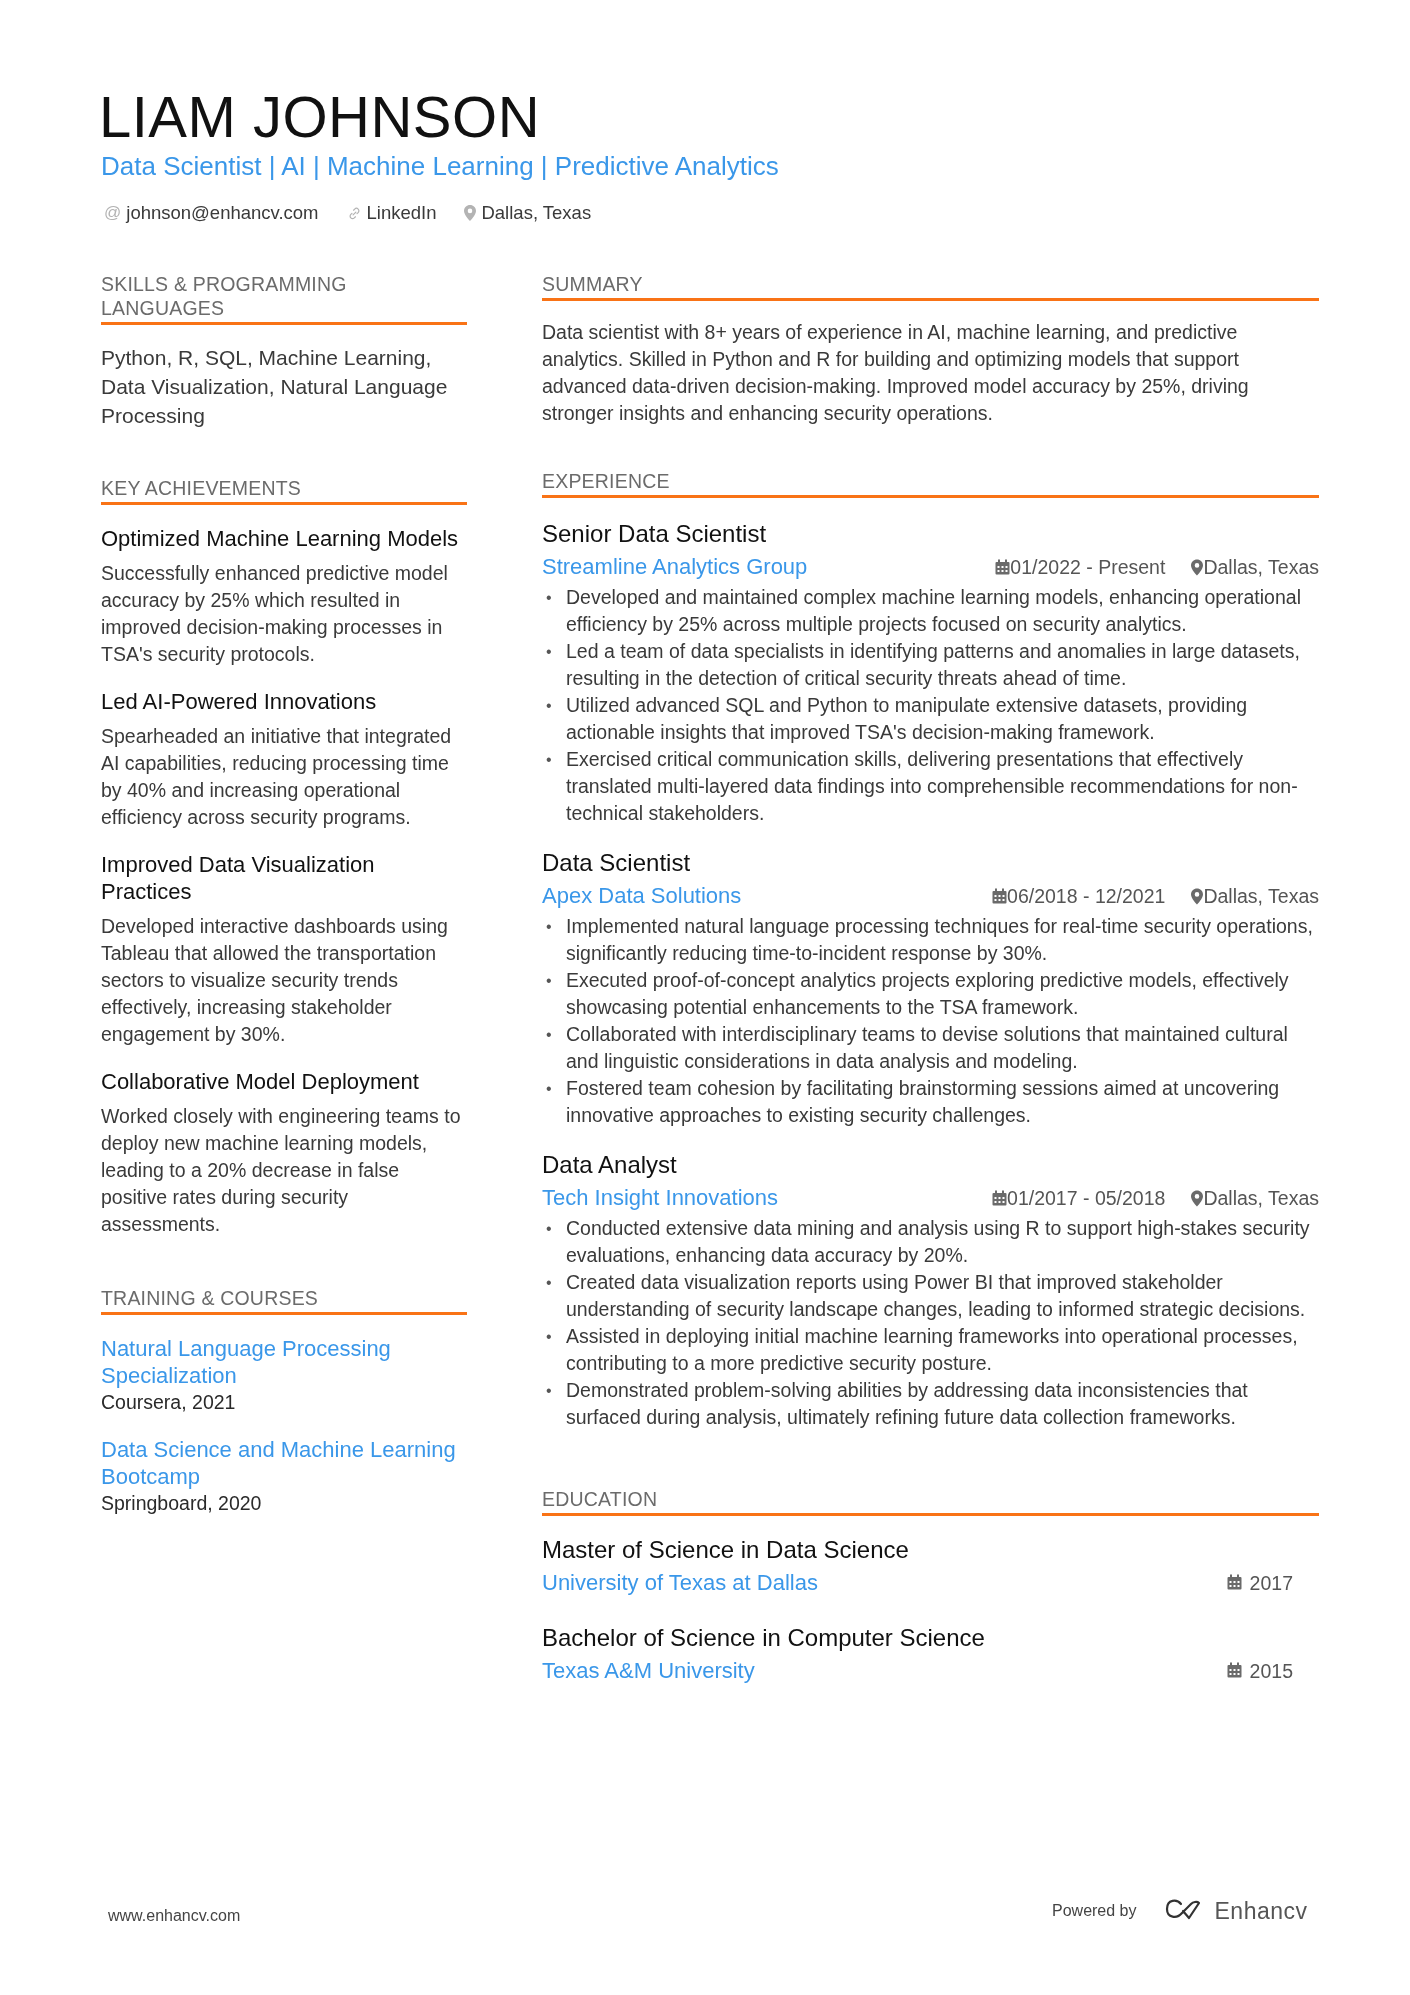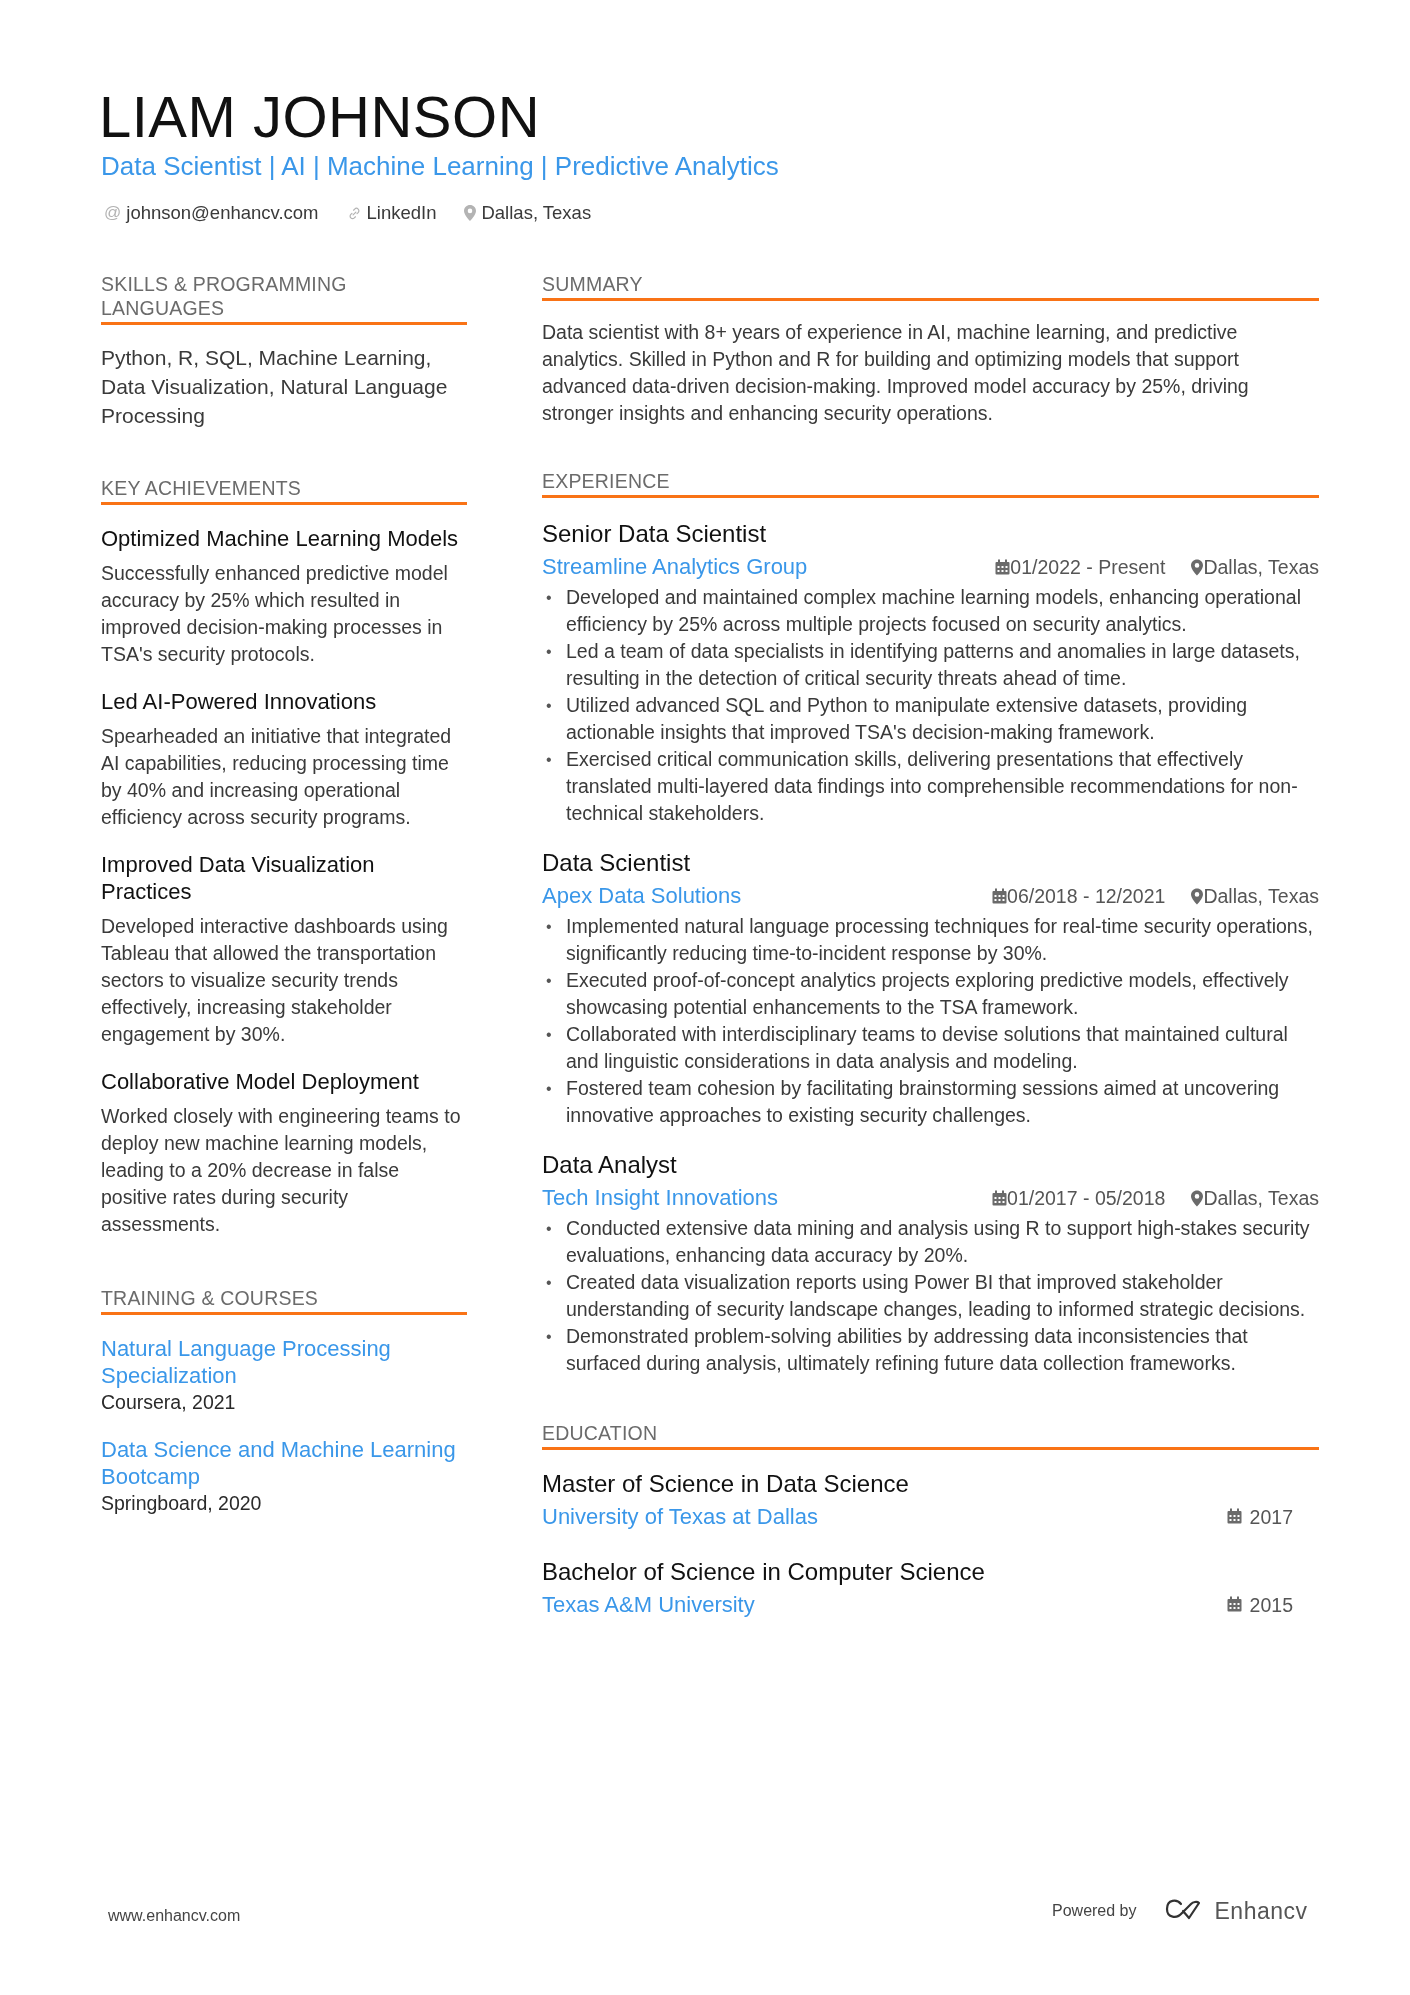--- a/index.html
+++ b/index.html
@@ -243,26 +243,27 @@
                   <path d="M6 0C2.7 0 0 2.6 0 5.9 0 10 6 16 6 16s6-6 6-10.1C12 2.6 9.3 0 6 0zm0 8.2a2.3 2.3 0 1 1 0-4.6 2.3 2.3 0 0 1 0 4.6z" fill="#6a6a6a"></path>
                 </svg>
               </span>
             <span>Dallas, Texas</span>
           </span>
         </div>
       </div>
       <ul class="bullets">
         <li>Conducted extensive data mining and analysis using R to support high-stakes security evaluations, enhancing data accuracy by 20%.</li>
         <li>Created data visualization reports using Power BI that improved stakeholder understanding of security landscape changes, leading to informed strategic decisions.</li>
+        <li>Assisted in deploying initial machine learning frameworks into operational processes, contributing to a more predictive security posture.</li>
         <li>Demonstrated problem-solving abilities by addressing data inconsistencies that surfaced during analysis, ultimately refining future data collection frameworks.</li>
       </ul>
     </div>
   </section>
 
-  <section class="sec" style="margin-top:44px">
+  <section class="sec" style="margin-top:56px">
     <div class="sec-head">Education</div>
     <div class="edu">
       <div class="job-title">Master of Science in Data Science</div>
       <div class="edu-row">
         <div class="company">University of Texas at Dallas</div>
         <div class="edu-date">
           <span class="ic"><svg width="15" height="16" viewBox="0 0 15 16">
                 <rect x="0.5" y="3" width="14" height="12.5" rx="1" fill="#6a6a6a"></rect>
                 <rect x="3" y="0.5" width="2" height="4" fill="#6a6a6a"></rect>
                 <rect x="10" y="0.5" width="2" height="4" fill="#6a6a6a"></rect>

